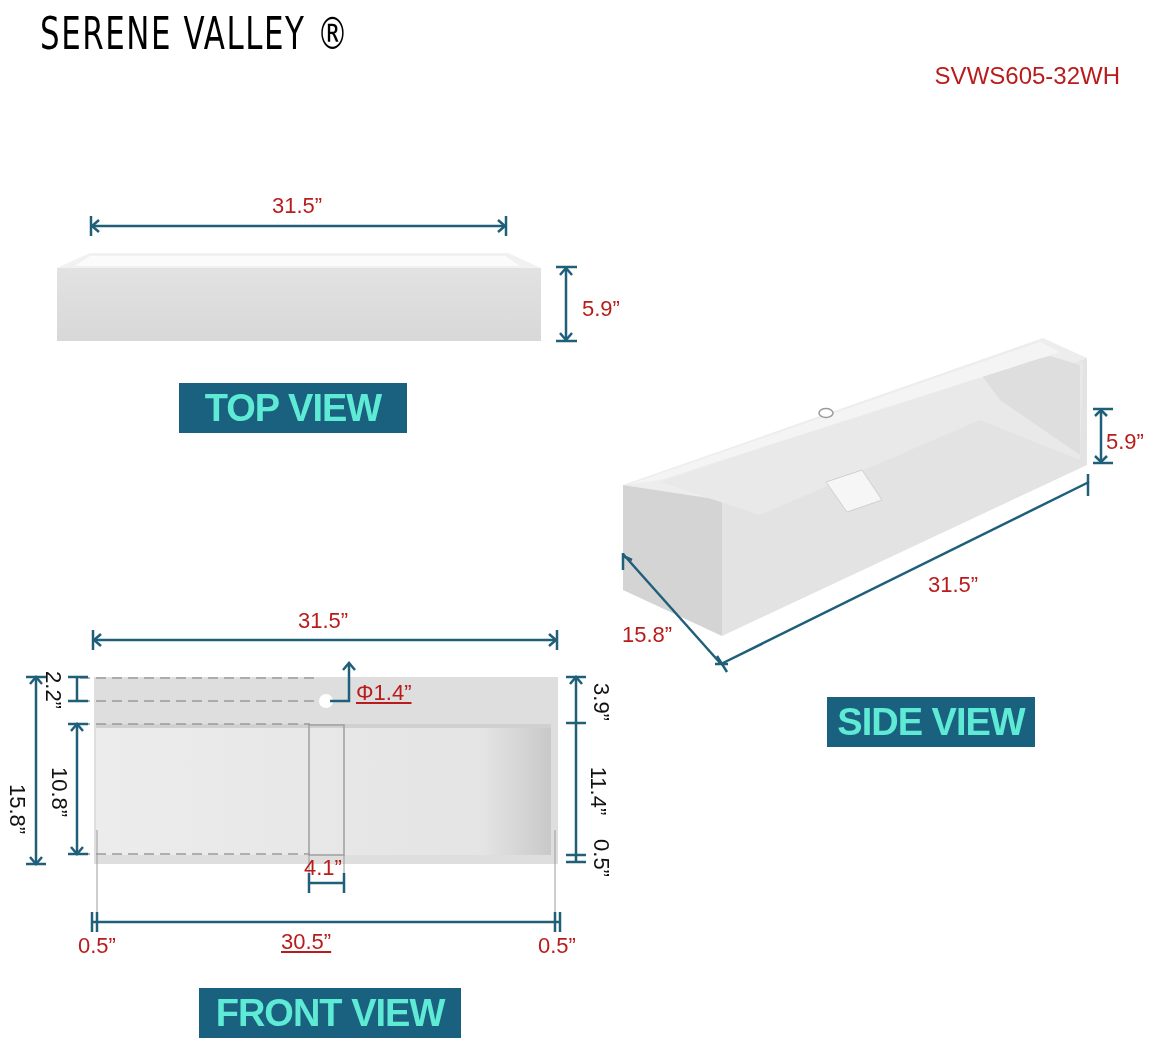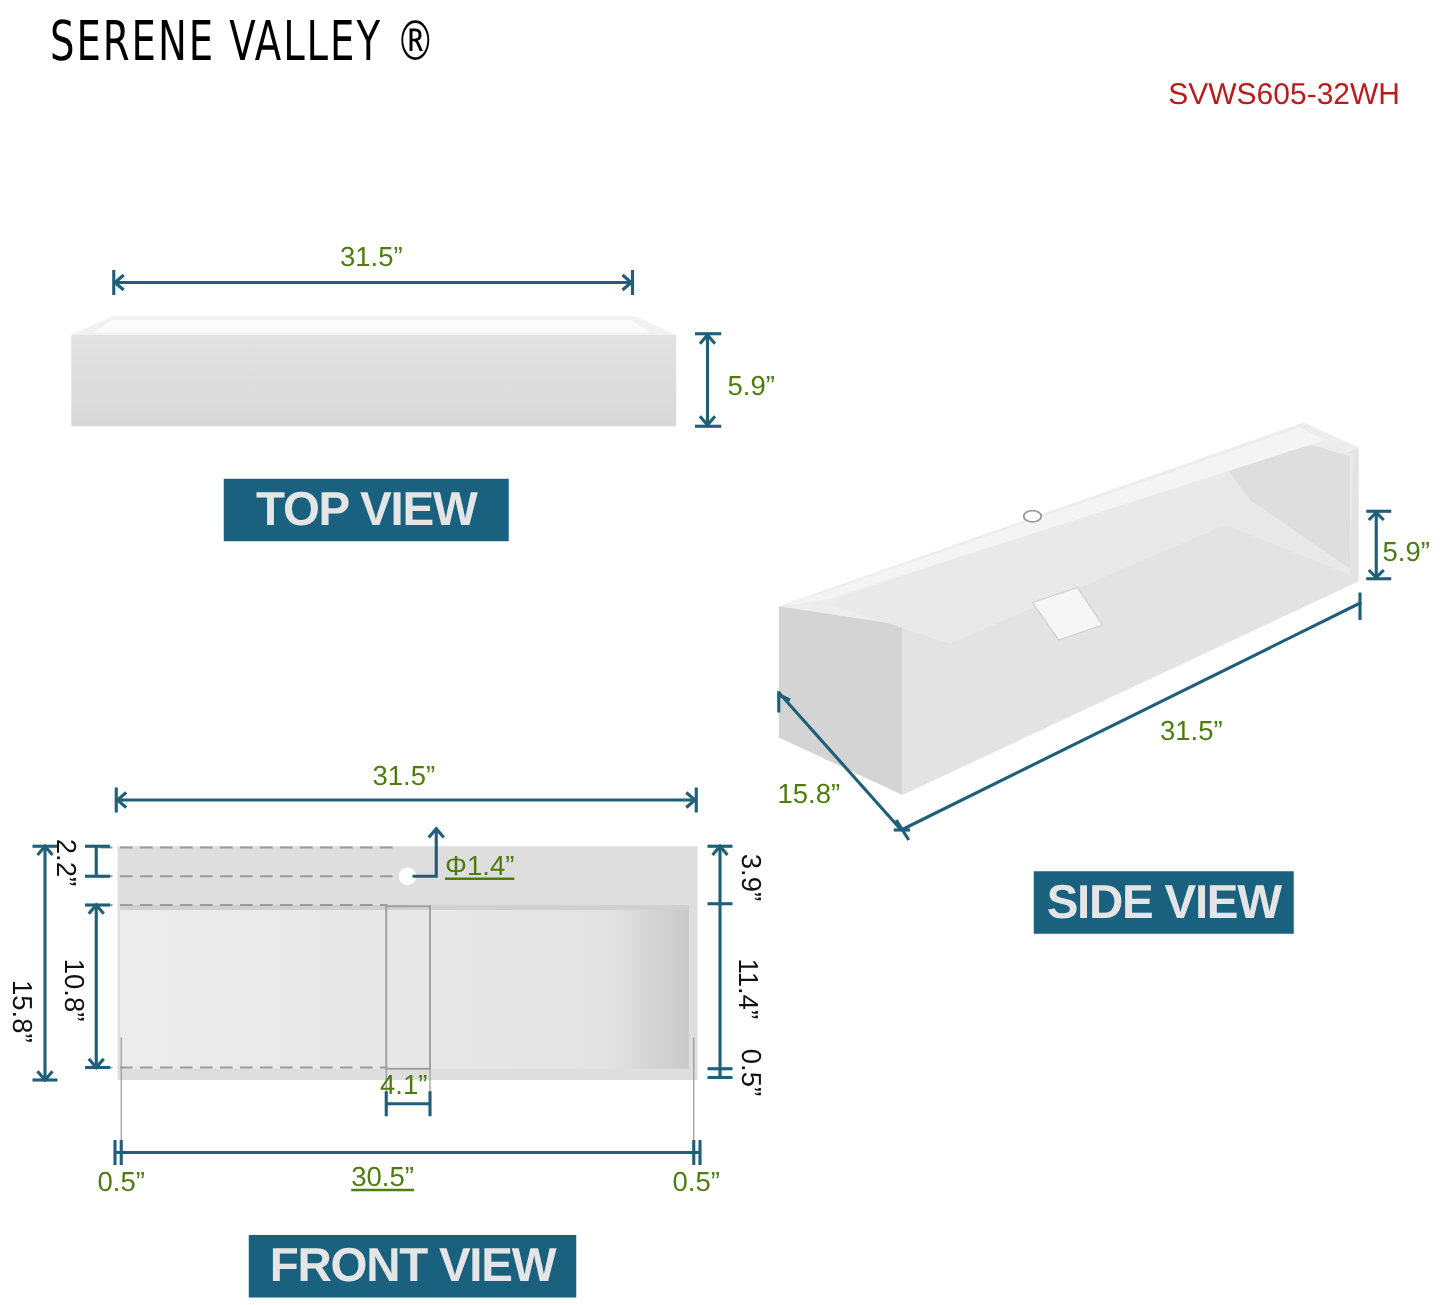--- a/index.html
+++ b/index.html
@@ -3,23 +3,23 @@
 <meta charset="utf-8">
 <style>
   html, body { margin:0; padding:0; background:#ffffff; }
   body { width:1156px; height:1044px; position:relative; overflow:hidden;
          font-family:"Liberation Sans", sans-serif; color:#111; }
   .abs { position:absolute; }
   .brand { left:40px; top:6px; font-family:"DejaVu Sans Condensed","DejaVu Sans", sans-serif;
            font-size:44px; letter-spacing:2px; font-weight:normal; transform:scaleX(0.78); transform-origin:left top;
            line-height:56px; color:#000; white-space:nowrap; }
   .model { right:36px; top:22px; font-size:24px; color:#b91c1c; line-height:40px;margin-top:34px; }
-  .dim { font-size:22px; color:#4d7c0f; line-height:24px; white-space:nowrap; }
+  .dim { font-size:22px; color:#b91c1c; line-height:24px; white-space:nowrap; }
   .dimv { font-size:22px; color:#111; line-height:24px; white-space:nowrap; transform:rotate(90deg); transform-origin:center center; }
-  .badge { background:#1a6180; color:#e5e5e5; font-weight:bold; font-size:38px; line-height:50px;
+  .badge { background:#1a6180; color:#5eead4; font-weight:bold; font-size:38px; line-height:50px;
            text-align:center; letter-spacing:-1px; }
   svg { position:absolute; left:0; top:0; }
 </style>
 </head>
 <body>
 
 <div class="abs brand">SERENE VALLEY ®</div>
 <div class="abs model">SVWS605-32WH</div>
 
 <svg width="1156" height="1044" viewBox="0 0 1156 1044">

